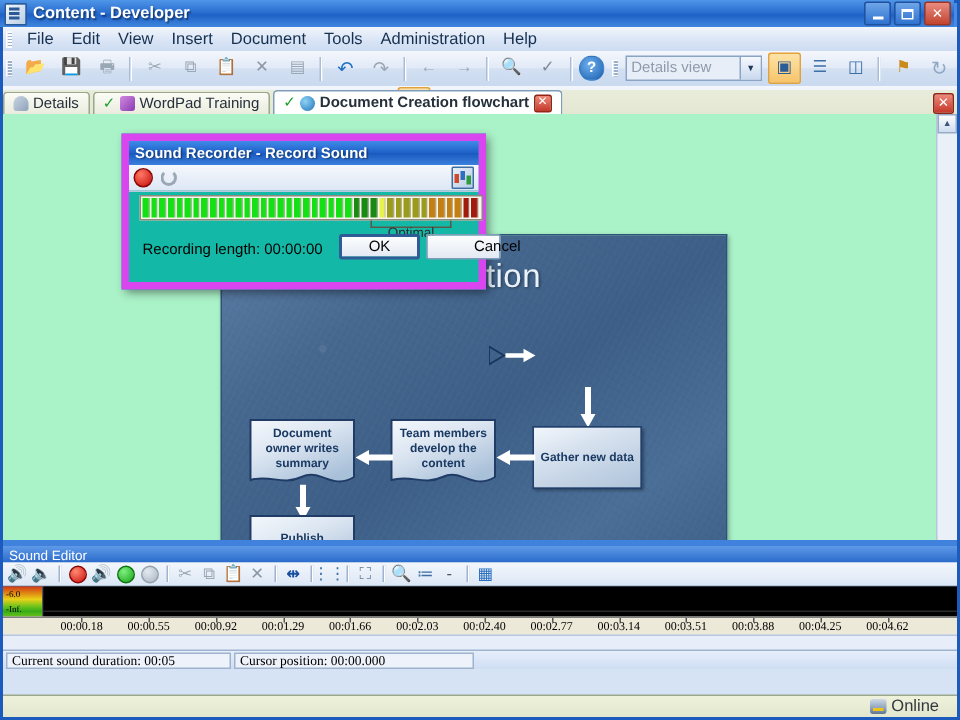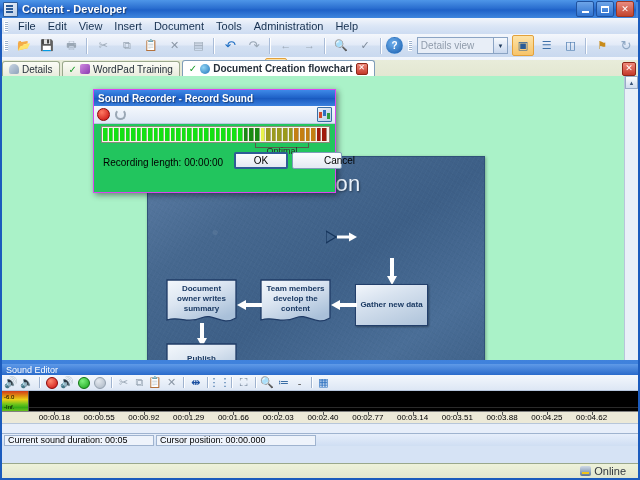--- a/index.html
+++ b/index.html
@@ -102,22 +102,22 @@
     text-align:center;color:#1b3a63;font-size:8px;font-weight:bold;line-height:1.25;padding:3px;
     background:linear-gradient(160deg,#f2f6fb 0%,#d7e2ef 35%,#aec3da 100%);
     border:1px solid #223f6b;box-shadow:1px 1px 2px rgba(0,0,0,.35);}
   .node.docshape{border:none;background:none;box-shadow:none;padding:0;}
   .node.docshape svg{position:absolute;left:0;top:0;}
   .node.docshape .lbl{position:relative;z-index:2;padding:0 6px;}
 
   .arrow{position:absolute;}
 
   
-  .dlg{position:absolute;left:93px;top:89px;width:243px;height:104px;
-    background:#22c55e;border:1px solid #d946ef;box-shadow:2px 2px 6px rgba(0,0,0,.45);box-sizing:border-box;}
+  .dlg{position:absolute;left:81px;top:89px;width:243px;height:104px;
+    background:#14b8a6;border:5px solid #d946ef;box-shadow:2px 2px 6px rgba(0,0,0,.45);box-sizing:border-box;}
   .dlg-tb{height:16px;background:linear-gradient(180deg,#3f8ae8 0%,#1f62c8 48%,#1a5ac0 52%,#3a80dd 100%);
     display:flex;align-items:center;padding-left:4px;}
   .dlg-tb-text{color:#fff;font-weight:bold;font-size:10px;text-shadow:1px 1px 1px rgba(0,0,0,.4);}
   .dlg-toolbar{height:17px;background:linear-gradient(180deg,#f5f8fd,#dde7f5);
     border-bottom:1px solid #b9c8dd;display:flex;align-items:center;padding:0 3px;}
   .rec-dot{width:11px;height:11px;border-radius:50%;background:radial-gradient(circle at 35% 30%,#ff7a63,#c50b0b);
     border:1px solid #8c0606;}
   .rew-ico{width:11px;height:11px;margin-left:5px;border:2px solid #9aa7b5;border-radius:50%;
     border-top-color:transparent;box-sizing:border-box;}
   .dlg-app-ico{margin-left:auto;width:13px;height:13px;
@@ -142,21 +142,21 @@
   
   .se{position:absolute;left:2px;top:364px;width:636px;height:112px;background:#d6e3f5;}
   .se-title{height:11px;background:linear-gradient(180deg,#5f9ae8,#2a6bcb);
     display:flex;align-items:center;padding-left:4px;color:#fff;font-size:9px;}
   .se-tb{height:15px;background:linear-gradient(180deg,#f3f7fc,#dde7f5);display:flex;align-items:center;
     padding-left:2px;border-bottom:1px solid #b6c6dd;}
   .sb{width:15px;height:14px;display:flex;align-items:center;justify-content:center;margin-right:1px;}
   .sb .dotico{width:10px;height:10px;border-radius:50%;}
   .se-sep{width:1px;height:11px;background:#9fb3cf;margin:0 3px;border-right:1px solid #fff;}
 
-  .se-body{position:relative;height:55px;background:#000;}
+  .se-body{position:relative;height:55px;background:#000;font-family:Liberation Serif, serif;}
   .gauge{position:absolute;left:0;top:0;width:26px;height:33px;
     background:linear-gradient(180deg,#d03a1a 0%,#e08a12 14%,#e8d118 26%,#6fc41c 40%,#36ab16 50%,
       #6fc41c 62%,#e8d118 76%,#e08a12 88%,#d03a1a 100%);
     border-right:1px solid #555;font-size:6px;color:#000;}
   .gauge span{position:absolute;left:2px;white-space:nowrap;}
   .wave{position:absolute;left:27px;top:0;right:0;height:33px;background:#000;}
   .wave .mid{position:absolute;left:0;right:0;top:16px;height:1px;background:#2a2a2a;}
   .ruler{position:absolute;left:0;bottom:22px;width:100%;height:12px;background:#ece9d8;border-top:1px solid #808080;
     font-size:8px;color:#000;}
   .ruler .tk{position:absolute;top:1px;transform:translateX(-50%);white-space:nowrap;}

